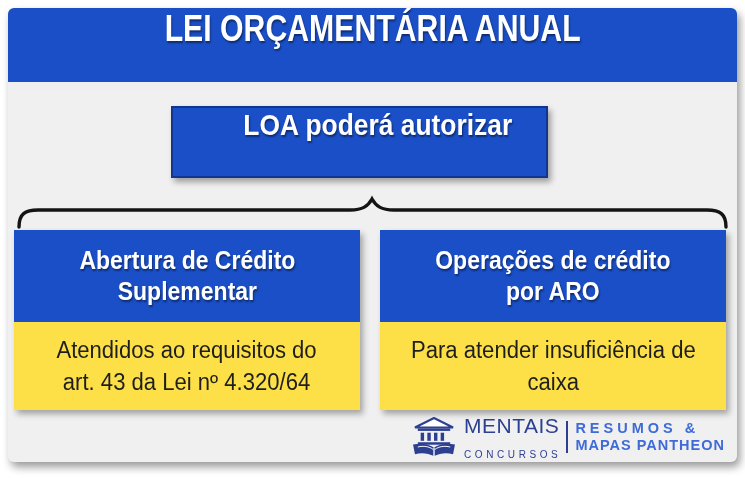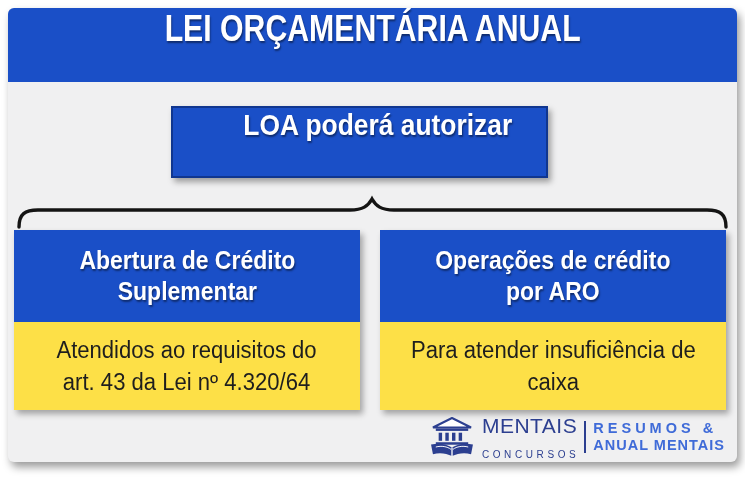--- a/index.html
+++ b/index.html
@@ -152,17 +152,17 @@
       <path d="M24,32 L24,41" stroke="#ffffff" stroke-width="1.4"></path>
       <path d="M7,31.5 C13,30 19,31 23,34 M41,31.5 C35,30 29,31 25,34" stroke="#ffffff" stroke-width="1" fill="none"></path>
     </svg>
     <div>
       <div class="logo-name">MENTAIS</div>
       <div class="logo-subtitle">CONCURSOS</div>
     </div>
     <div class="logo-divider"></div>
     <div>
       <div class="logo-tagline-1">RESUMOS &amp;</div>
-      <div class="logo-tagline-2">ANUAL MENTAIS</div>
+      <div class="logo-tagline-2">MAPAS PANTHEON</div>
     </div>
   </div>
 
 </div>
 
 </body></html>

